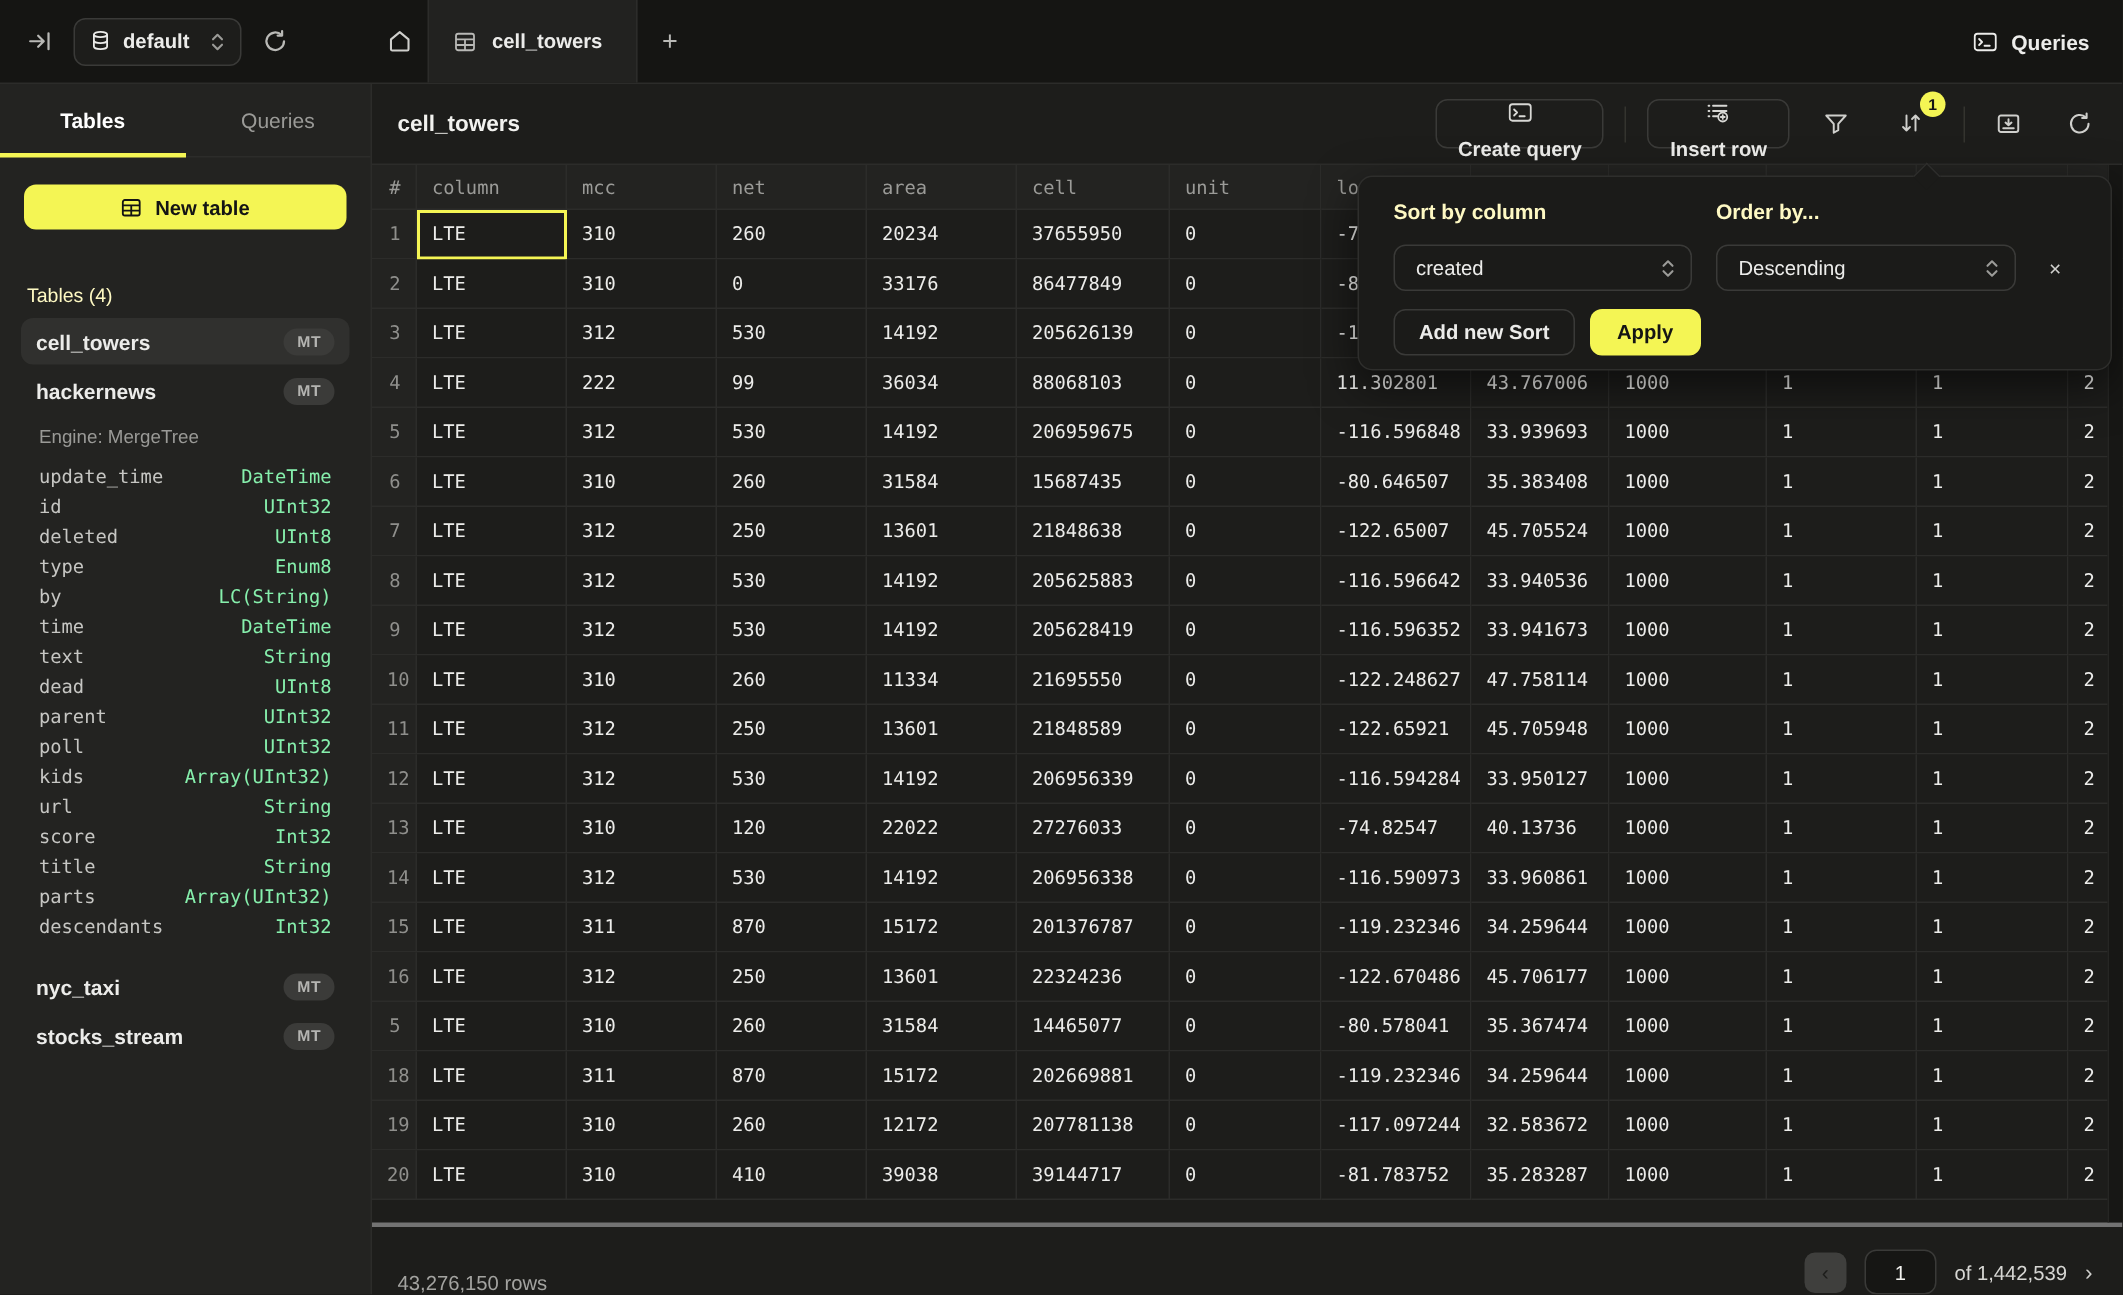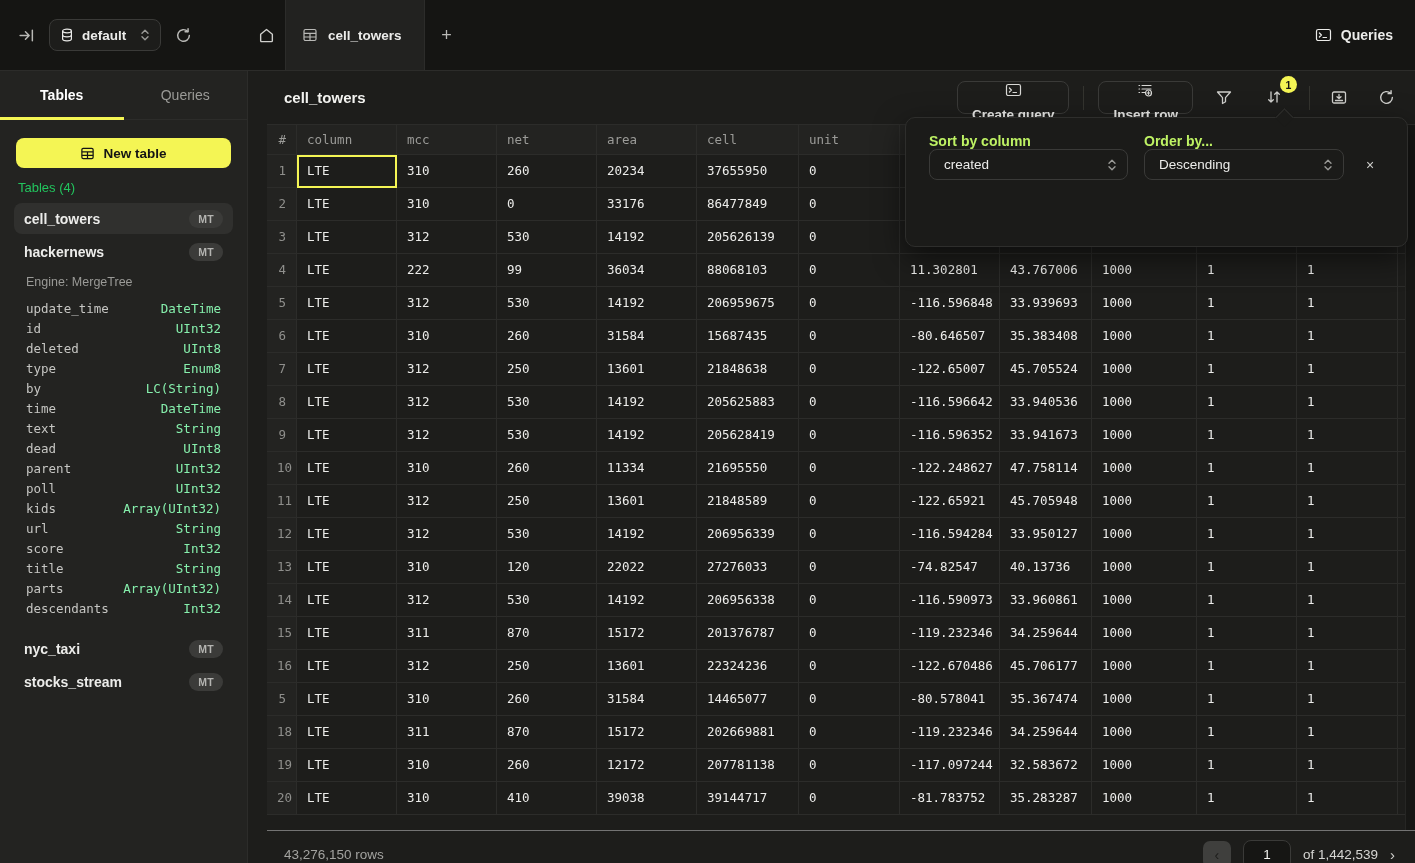--- a/index.html
+++ b/index.html
@@ -2,48 +2,48 @@
 <html><head>
 <meta charset="utf-8">
 <style>
   * { margin:0; padding:0; box-sizing:border-box; }
   html,body { width:1415px; height:863px; overflow:hidden; }
   body { background:#1d1d1b; color:#e9e9e6; font-family:"Liberation Sans", sans-serif; font-size:14px; position:relative; }
   .mono { font-family:"DejaVu Sans Mono", monospace; }
   svg { display:block; }
 
   
-  .topbar { height:71px; background:#151513; border-bottom:1px solid #2c2c2a; display:flex; align-items:stretch; }
+  .topbar { height:56px; background:#151513; border-bottom:1px solid #2c2c2a; display:flex; align-items:stretch; }
   .tb-left { width:248px; display:flex; align-items:center; gap:10px; padding:0 14px; flex:none; }
   .icon-btn { background:none; border:none; color:#b9b9b6; cursor:pointer; padding:4px; display:flex; align-items:center; justify-content:center; }
   .db-select { display:flex; align-items:center; gap:8px; height:32px; padding:0 10px; border:1px solid #3a3a38; border-radius:8px; background:#1d1d1b; color:#ececea; cursor:pointer; font-size:13.5px; font-weight:600; }
   .db-select .chev { margin-left:6px; color:#9a9a97; }
   .tab-strip { display:flex; align-items:stretch; flex:1; }
   .home-tab { width:38px; display:flex; align-items:center; justify-content:center; border-right:1px solid #2c2c2a; color:#cfcfcc; cursor:pointer; background:none; border-top:none; border-bottom:none; border-left:none; }
   .doc-tab { display:flex; align-items:center; gap:10px; padding:0 22px 0 16px; background:#222220; border-right:1px solid #2c2c2a; color:#ececea; font-size:13.5px; font-weight:600; cursor:pointer; }
   .doc-tab .ticon { color:#b9b9b6; }
   .plus-btn { background:none; border:none; color:#b9b9b6; font-size:18px; width:44px; cursor:pointer; }
   .tb-right { display:flex; align-items:center; padding:0 22px; }
   .queries-btn { display:flex; align-items:center; gap:9px; background:none; border:none; color:#ececea; font-size:14px; font-weight:600; cursor:pointer; }
 
   
-  .shell { display:flex; height:807px;gap:19px; }
+  .shell { display:flex; height:807px; }
 
   
   .sidebar { width:248px; flex:none; background:#232321; border-right:1px solid #2c2c2a; display:flex; flex-direction:column; }
   .side-tabs { display:flex; height:49px; border-bottom:1px solid #2c2c2a; flex:none; }
   .side-tab { flex:1; background:none; border:none; color:#9a9a97; font-size:14px; cursor:pointer; position:relative; font-family:inherit; }
   .side-tab.active { color:#ffffff; font-weight:600; }
   .side-tab.active::after { content:""; position:absolute; left:0; right:0; bottom:-1px; height:3px; background:#f4f554; }
   .side-body { padding:18px 16px; overflow:hidden; }
   .new-table-btn { width:100%; height:30px; background:#f4f554; color:#141414; border:none; border-radius:8px; font-size:13.5px; font-weight:600; display:flex; align-items:center; justify-content:center; gap:8px; cursor:pointer; font-family:inherit; }
   .search-box { margin-top:17px; height:31px; border:1px solid #3a3a38; border-radius:8px; display:flex; align-items:center; gap:8px; padding:0 10px; color:#8a8a87; }
   .search-box input { background:transparent; border:none; outline:none; color:#e9e9e6; font-size:13.5px; width:100%; font-family:inherit; }
   .search-box input::placeholder { color:#8a8a87; }
-  .section-label { margin:12px 0 8px 2px; font-size:13px; color:#22c55e; }
+  .section-label { margin:36px 0 8px 2px; font-size:13px; color:#fef9c3; }
   .tbl-item { display:flex; align-items:center; justify-content:space-between; height:31px; padding:0 10px; border-radius:8px; color:#ececea; font-size:14px; font-weight:600; cursor:pointer; margin:2px -2px; }
   .tbl-item.selected { background:#30302e; }
   .badge-mt { background:#3b3b39; color:#b4b4b1; font-size:10.5px; font-weight:600; border-radius:10px; padding:3px 9px; letter-spacing:.3px; }
   .engine-line { font-size:12.5px; color:#9a9a97; padding:6px 10px 8px; }
   .schema { padding:2px 2px 8px; }
   .schema-row { display:flex; justify-content:space-between; font-size:12.5px; line-height:20px; padding:0 8px; }
   .schema-row .fname { color:#c6c6c3; }
   .schema-row .ftype { color:#86efac; }
 
   
@@ -64,32 +64,32 @@
   .ghead { height:30px; }
   .hcell { background:#232321; color:#9b9b98; line-height:29px; padding:0 10px; border-right:1px solid #2c2c2a; border-bottom:1px solid #2c2c2a; white-space:nowrap; overflow:hidden; }
   .hcell:first-child { text-align:right; }
   .trow { height:33px; }
   .cell { line-height:32px; padding:0 10px; border-right:1px solid #2c2c2a; border-bottom:1px solid #2c2c2a; color:#ececea; white-space:nowrap; overflow:hidden; background:#1d1d1b; }
   .cell.c-num { background:#232321; color:#8f8f8c; text-align:right; }
   .cell.selected { outline:2px solid #f4f554; outline-offset:-2px; }
   .scroll-strip { position:absolute; top:0; right:0; bottom:0; width:10px; background:#171715; border-left:1px solid #262624; }
 
   
-  .footer { height:48px; flex:none; border-top:1px solid #737373; display:flex; align-items:center; padding:0 20px 0 17px; }
+  .footer { height:48px; flex:none; border-top:3px solid #737373; display:flex; align-items:flex-end; padding:0 20px 0 17px; }
   .rowcount { color:#a3a3a0; font-size:13.5px; }
   .pager { margin-left:auto; display:flex; align-items:center; gap:12px; }
   .pg-prev { width:28px; height:27px; border-radius:7px; background:#3f3f3d; border:none; color:#1d1d1b; font-size:14px; cursor:default; }
   .pg-input { width:48px; height:30px; border:1px solid #3a3a38; border-radius:8px; background:#161614; color:#f2f2ef; text-align:center; font-size:13.5px; font-family:inherit; }
   .pg-of { color:#d6d6d3; font-size:13.5px; }
   .pg-next { background:none; border:none; color:#cfcfcc; font-size:15px; cursor:pointer; }
 
   
   .sort-popup { position:absolute; left:905px; top:117px; width:503px; height:130px; background:#1b1b19; border:1px solid #2e2e2c; border-radius:10px; box-shadow:0 10px 30px rgba(0,0,0,.55); z-index:100; padding:15px 0 0 23px; }
   .popup-caret { position:absolute; left:1278px; top:111px; width:13px; height:13px; background:#1b1b19; border-left:1px solid #2e2e2c; border-top:1px solid #2e2e2c; transform:rotate(45deg); z-index:101; }
-  .sp-labels { display:flex; font-size:14px; font-weight:600; color:#bef264; margin-bottom:0; }
+  .sp-labels { display:flex; font-size:14px; font-weight:600; color:#fef9c3; margin-bottom:14px; }
   .sp-labels .l1 { width:215px; }
   .sp-row { display:flex; align-items:center; }
   .sp-select { width:199px; height:31px; border:1px solid #3a3a38; border-radius:8px; background:#1b1b19; display:flex; align-items:center; justify-content:space-between; padding:0 10px 0 14px; font-size:13.5px; color:#ececea; cursor:pointer; }
   .sp-select .chev { color:#9a9a97; }
   .sp-select + .sp-select { margin-left:16px; width:200px; }
   .sp-close { background:none; border:none; color:#cfcfcc; font-size:14px; margin-left:22px; cursor:pointer; }
   .sp-actions { display:flex; gap:10px; margin-top:12px; }
   .sp-add { height:31px; padding:0 16px; border:1px solid #3a3a38; border-radius:8px; background:#1b1b19; color:#ececea; font-size:13.5px; font-weight:600; cursor:pointer; font-family:inherit; }
   .sp-apply { height:31px; padding:0 18px; border:none; border-radius:8px; background:#f4f554; color:#141414; font-size:13.5px; font-weight:600; cursor:pointer; font-family:inherit; }
 </style>
@@ -666,13 +666,17 @@
     <div class="sp-select">
       <span>Descending</span>
       <span class="chev">
         <svg width="10" height="14" viewBox="0 0 10 14" fill="none" stroke="currentColor" stroke-width="1.4" stroke-linecap="round" stroke-linejoin="round">
             <path d="M2 5.2 5 2.2l3 3M2 8.8l3 3 3-3"></path>
           </svg>
       </span>
     </div>
     <button class="sp-close">×</button>
   </div>
+  <div class="sp-actions">
+    <button class="sp-add">Add new Sort</button>
+    <button class="sp-apply">Apply</button>
+  </div>
 </div>
 
 </body></html>

